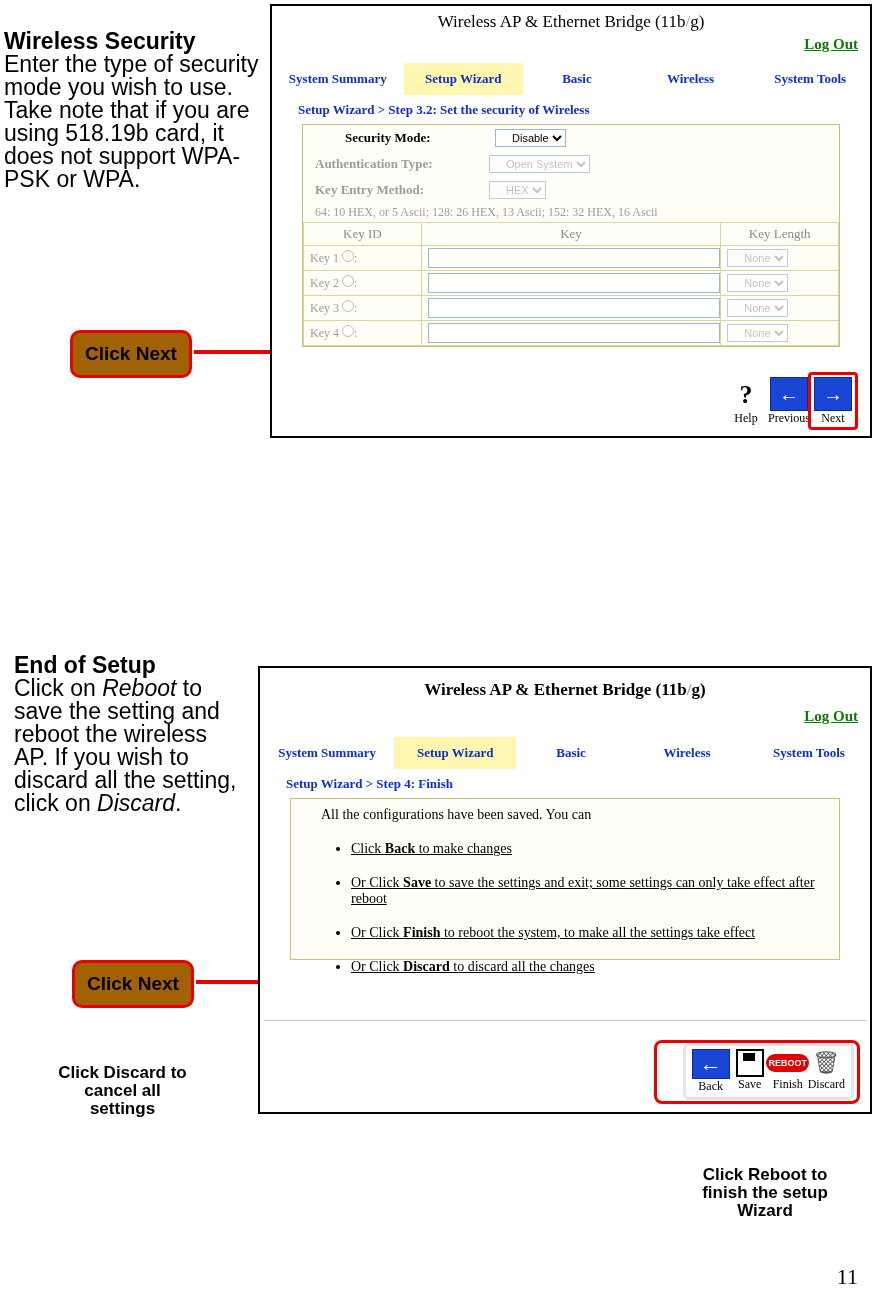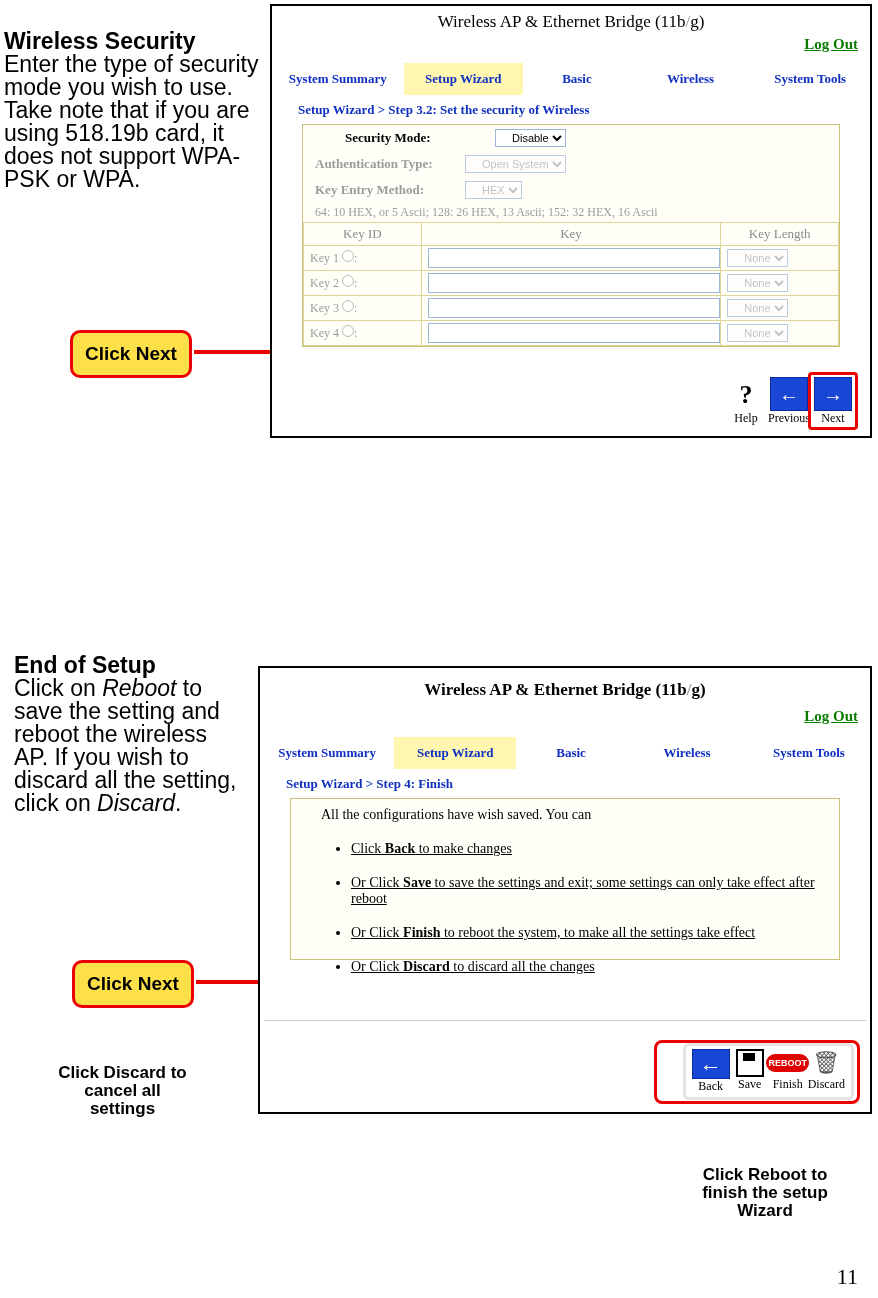--- a/index.html
+++ b/index.html
@@ -2,37 +2,37 @@
 <html><head>
 <meta charset="utf-8">
 <style>
   html,body{margin:0;padding:0;background:#fff;font-family:Arial,Helvetica,sans-serif;color:#000;}
   .page{position:relative;width:878px;height:1298px;margin:0 auto;}
   .page-num{position:absolute;right:20px;bottom:8px;font-family:"Times New Roman",serif;font-size:22px;}
 
   
   .side-text{position:absolute;font-size:23px;line-height:23px;}
   .side-text .hdr{font-weight:bold;}
-  .callout{position:absolute;border:3px solid #eb0000;border-radius:10px;font-weight:bold;font-size:19px;padding:10px 12px;background:#fde047;}
+  .callout{position:absolute;border:3px solid #eb0000;border-radius:10px;font-weight:bold;font-size:19px;padding:10px 12px;background:#a16207;}
   .hint{position:absolute;font-weight:bold;font-size:17px;text-align:center;line-height:18px;}
 
   
   .leader{position:absolute;background:#eb0000;}
 
   
   .shot{position:absolute;border:2px solid #000;background:#fff;overflow:hidden;}
   .shot .title{text-align:center;font-family:"Times New Roman",serif;font-size:17px;padding:6px 0 2px;}
   .shot .logout{position:absolute;right:12px;top:30px;color:#0a7d00;font-weight:bold;text-decoration:underline;font-family:"Times New Roman",serif;font-size:15px;}
   .shot .nav{display:flex;border-top:1px solid #fff;border-bottom:1px solid #fff;margin-top:28px;}
   .shot .nav div{font-family:"Times New Roman",serif;color:#1030c0;font-weight:bold;font-size:13px;text-align:center;padding:8px 0;}
   .shot .nav .sel{background:#fff7b0;}
   .shot .bc{font-family:"Times New Roman",serif;color:#1030c0;font-weight:bold;font-size:13px;padding:6px 0 6px 26px;}
   .shot .panel{border:1px solid #c9c07a;margin:0 30px;background:#fffef7;}
   .shot .row{display:flex;align-items:center;font-family:"Times New Roman",serif;font-size:13px;padding:4px 12px;}
-  .shot .row.gray{color:#9c9c9c;}
+  .shot .row.gray{color:#9c9c9c;gap:24px;}
   .shot .lbl{font-weight:bold;min-width:150px;}
   .shot select,.shot input[type=text]{font-family:Arial;font-size:11px;border:1px solid #9bb6d6;background:#fff;}
   .shot select{height:18px;padding-left:12px;}
   .shot .keytbl{width:100%;border-collapse:collapse;font-family:"Times New Roman",serif;font-size:12px;}
   .shot .keytbl th{color:#8a8a8a;font-weight:normal;background:#fffef7;border:1px solid #dcd49a;padding:3px;font-size:13px;}
   .shot .keytbl td{color:#9c9c9c;border:1px solid #dcd49a;padding:2px 6px;}
   .shot .keytbl td .radio{display:inline-block;width:10px;height:10px;border:1px solid #bbb;border-radius:50%;}
   .shot .keytbl input[type=text]{width:100%;height:16px;}
   .shot .keytbl select{color:#aaa;}
   .shot .hintline{color:#9c9c9c;font-family:"Times New Roman",serif;font-size:12px;padding:2px 12px;}
@@ -179,21 +179,21 @@
     <div class="nav" style="margin-top:34px;">
       <div style="width:22%;">System Summary</div>
       <div class="sel" style="width:20%;">Setup Wizard</div>
       <div style="width:18%;">Basic</div>
       <div style="width:20%;">Wireless</div>
       <div style="width:20%;">System Tools</div>
     </div>
     <div class="bc">Setup Wizard &gt; Step 4: Finish</div>
 
     <div class="panel" style="height:160px;">
-      <div class="finmsg">All the configurations have wish saved. You can</div>
+      <div class="finmsg">All the configurations have been saved. You can</div>
       <ul class="ul">
         <li><span>Click </span><b>Back</b><span> to make changes</span></li>
         <li><span>Or Click </span><b>Save</b><span> to save the settings and exit; some settings can only take effect after reboot</span></li>
         <li><span>Or Click </span><b>Finish</b><span> to reboot the system, to make all the settings take effect</span></li>
         <li><span>Or Click </span><b>Discard</b><span> to discard all the changes</span></li>
       </ul>
     </div>
 
     <div style="border-top:1px solid #ccc;margin:60px 4px 0;"></div>
 

